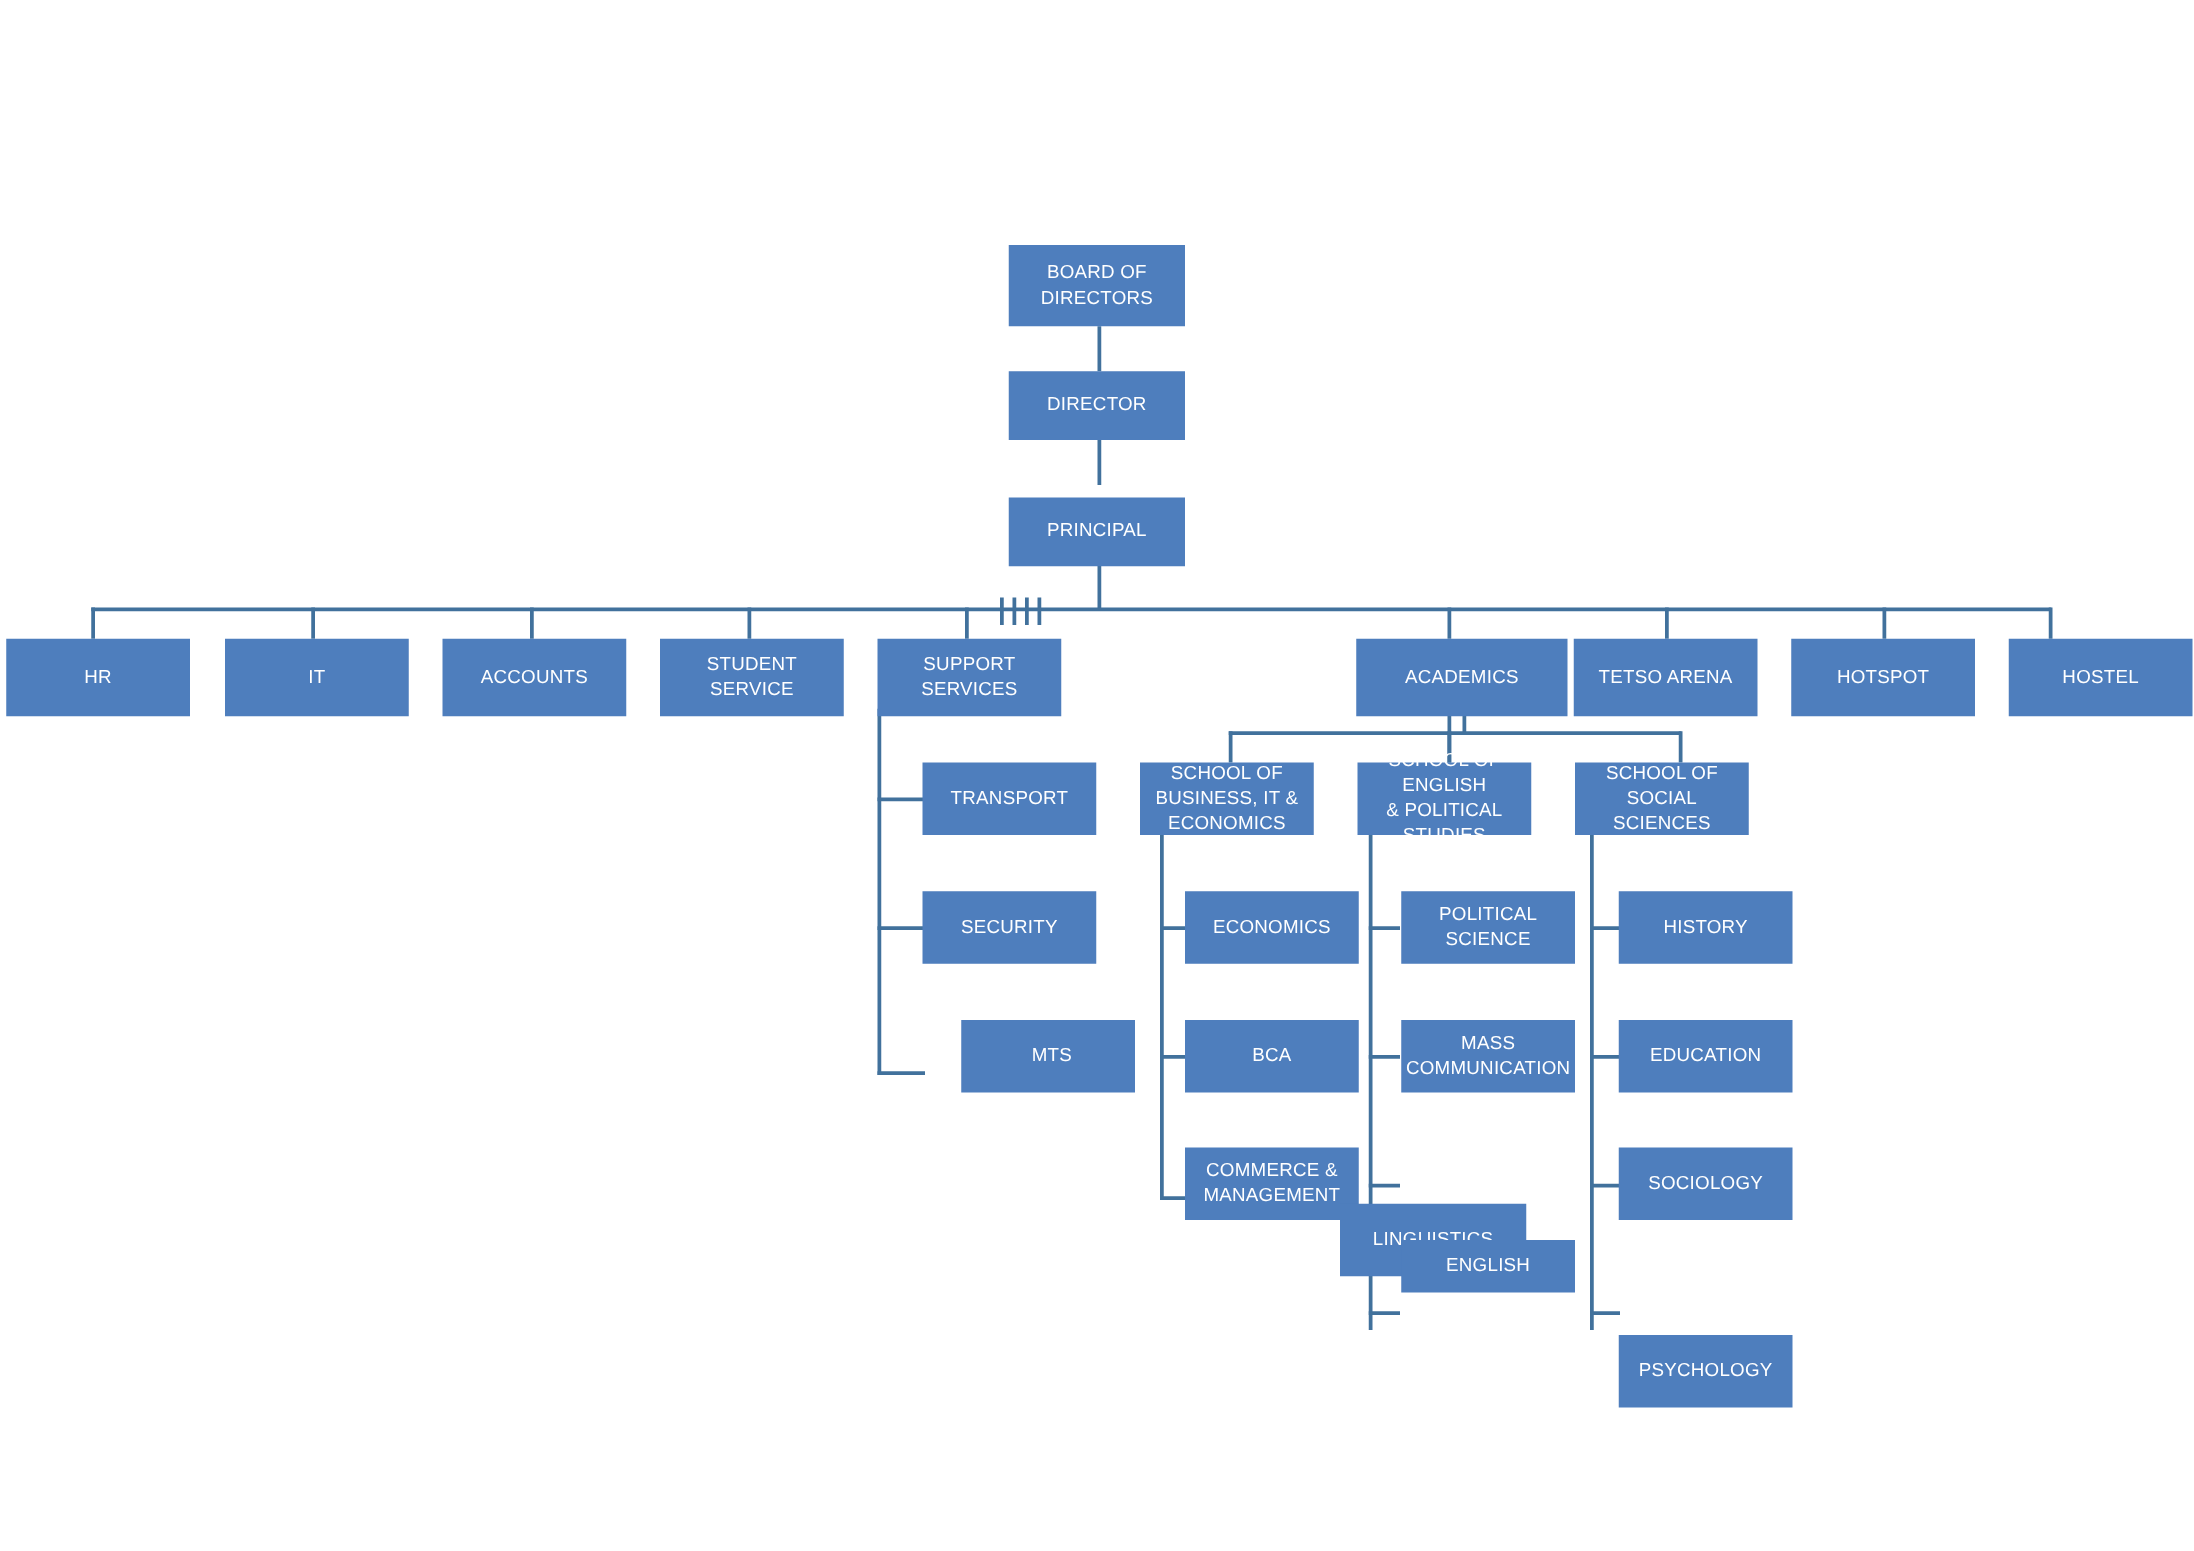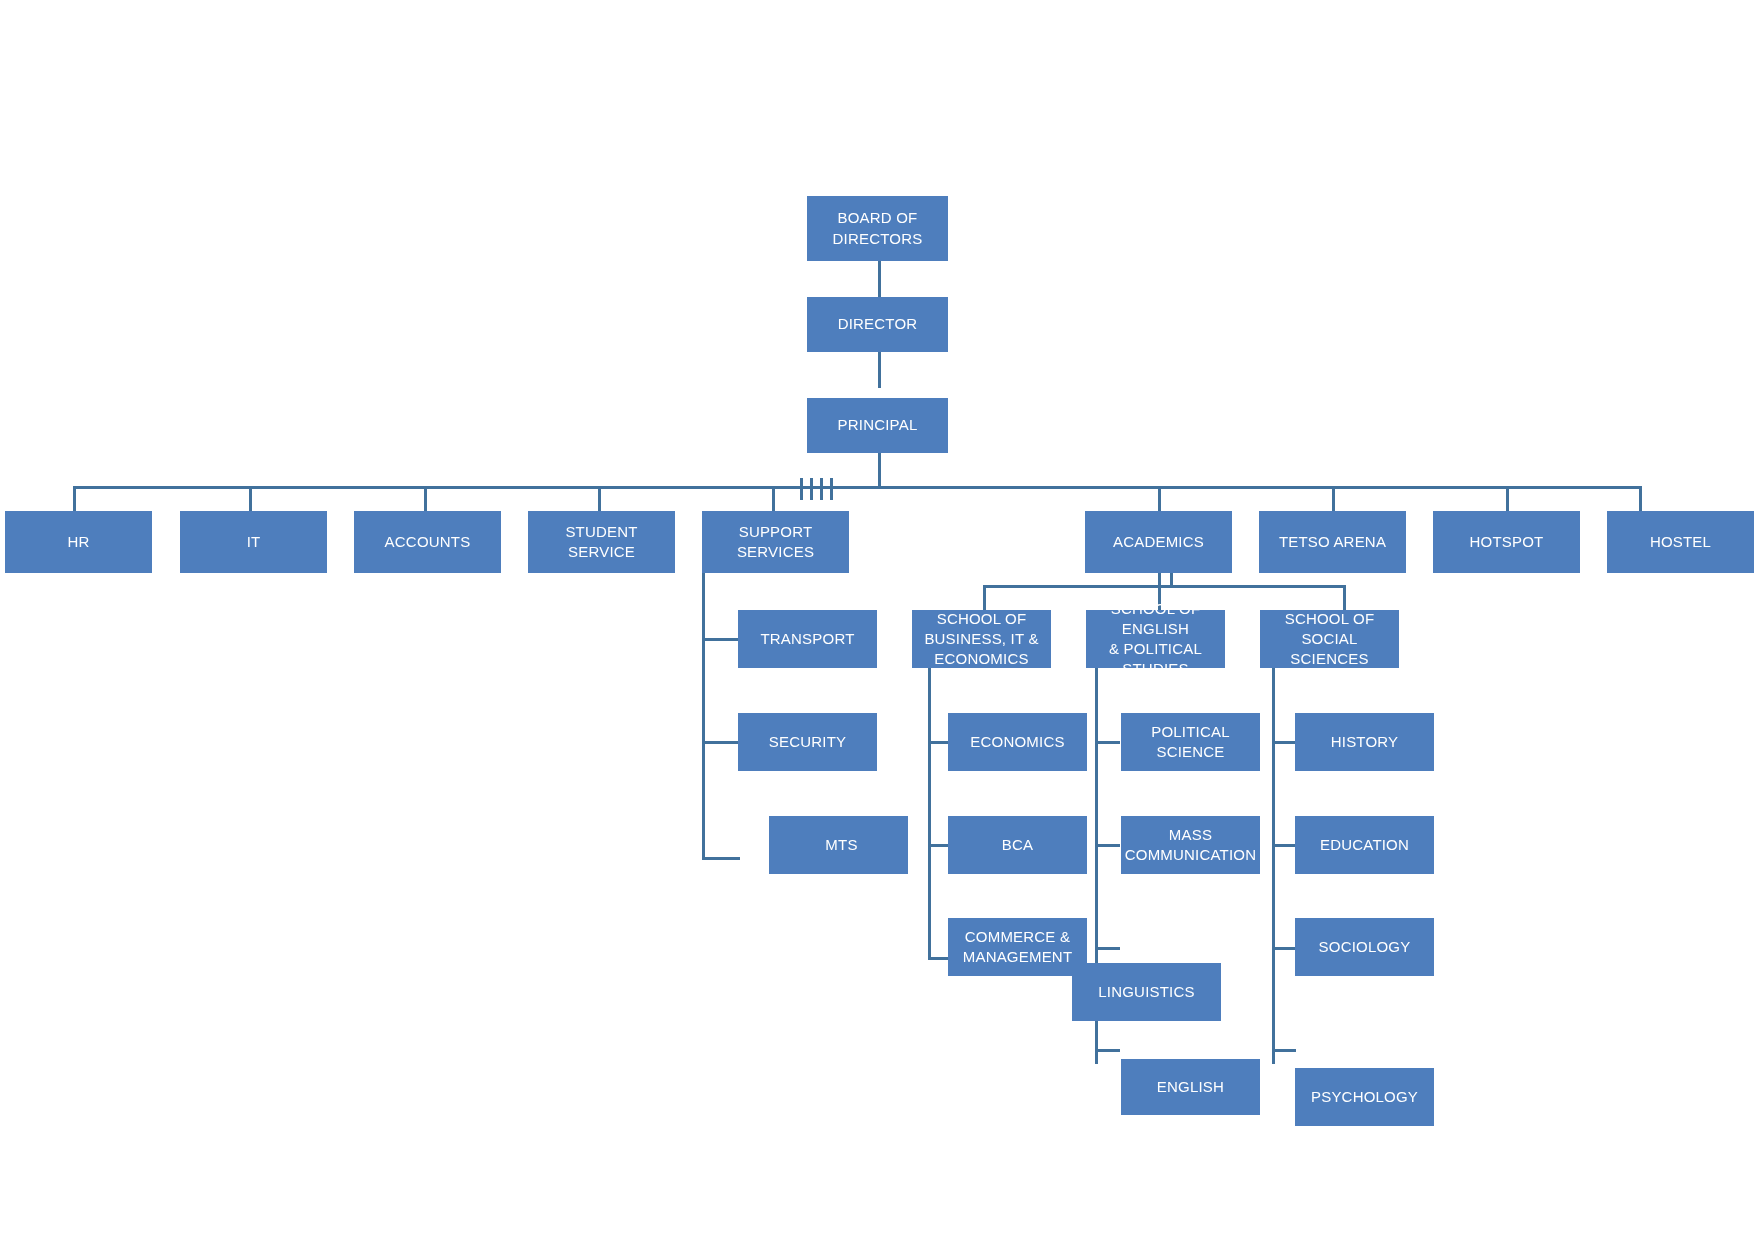--- a/index.html
+++ b/index.html
@@ -109,21 +109,21 @@
   <div class="node" style="left:180px; top:511px; width:147px; height:62px;">IT</div>
 
   <div class="node" style="left:5px; top:511px; width:147px; height:62px;">HR</div>
 
   <div class="node" style="left:354px; top:511px; width:147px; height:62px;">ACCOUNTS</div>
 
   <div class="node" style="left:528px; top:511px; width:147px; height:62px;">STUDENT SERVICE</div>
 
   <div class="node" style="left:702px; top:511px; width:147px; height:62px;">SUPPORT SERVICES</div>
 
-  <div class="node" style="left:1085px; top:511px; width:147px; height:62px;">ACADEMICS</div>
+  <div class="node" style="left:1085px; top:511px; width:169px; height:62px;">ACADEMICS</div>
 
   <div class="node" style="left:1259px; top:511px; width:147px; height:62px;">TETSO ARENA</div>
 
   <div class="node" style="left:1433px; top:511px; width:147px; height:62px;">HOTSPOT</div>
 
   <div class="node" style="left:1607px; top:511px; width:147px; height:62px;">HOSTEL</div>
 
   <div class="node" style="left:738px; top:610px; width:139px; height:58px;">TRANSPORT</div>
 
   <div class="node" style="left:738px; top:713px; width:139px; height:58px;">SECURITY</div>
@@ -148,21 +148,21 @@
   <div class="node" style="left:948px; top:918px; width:139px; height:58px;">COMMERCE &amp;
 MANAGEMENT</div>
 
   <div class="node" style="left:1121px; top:713px; width:139px; height:58px;">POLITICAL SCIENCE</div>
 
   <div class="node" style="left:1121px; top:816px; width:139px; height:58px;">MASS
 COMMUNICATION</div>
 
   <div class="node" style="left:1072px; top:918px; width:149px; height:58px;margin-top:45px;">LINGUISTICS</div>
 
-  <div class="node" style="left:1121px; top:1059px; width:139px; height:56px;">ENGLISH</div>
+  <div class="node" style="left:1121px; top:992px; width:139px; height:42px;">ENGLISH</div>
 
   <div class="node" style="left:1295px; top:713px; width:139px; height:58px;">HISTORY</div>
 
   <div class="node" style="left:1295px; top:816px; width:139px; height:58px;">EDUCATION</div>
 
   <div class="node" style="left:1295px; top:918px; width:139px; height:58px;">SOCIOLOGY</div>
 
   <div class="node" style="left:1295px; top:1020px; width:139px; height:58px;margin-top:48px;">PSYCHOLOGY</div>
 
 </div>

